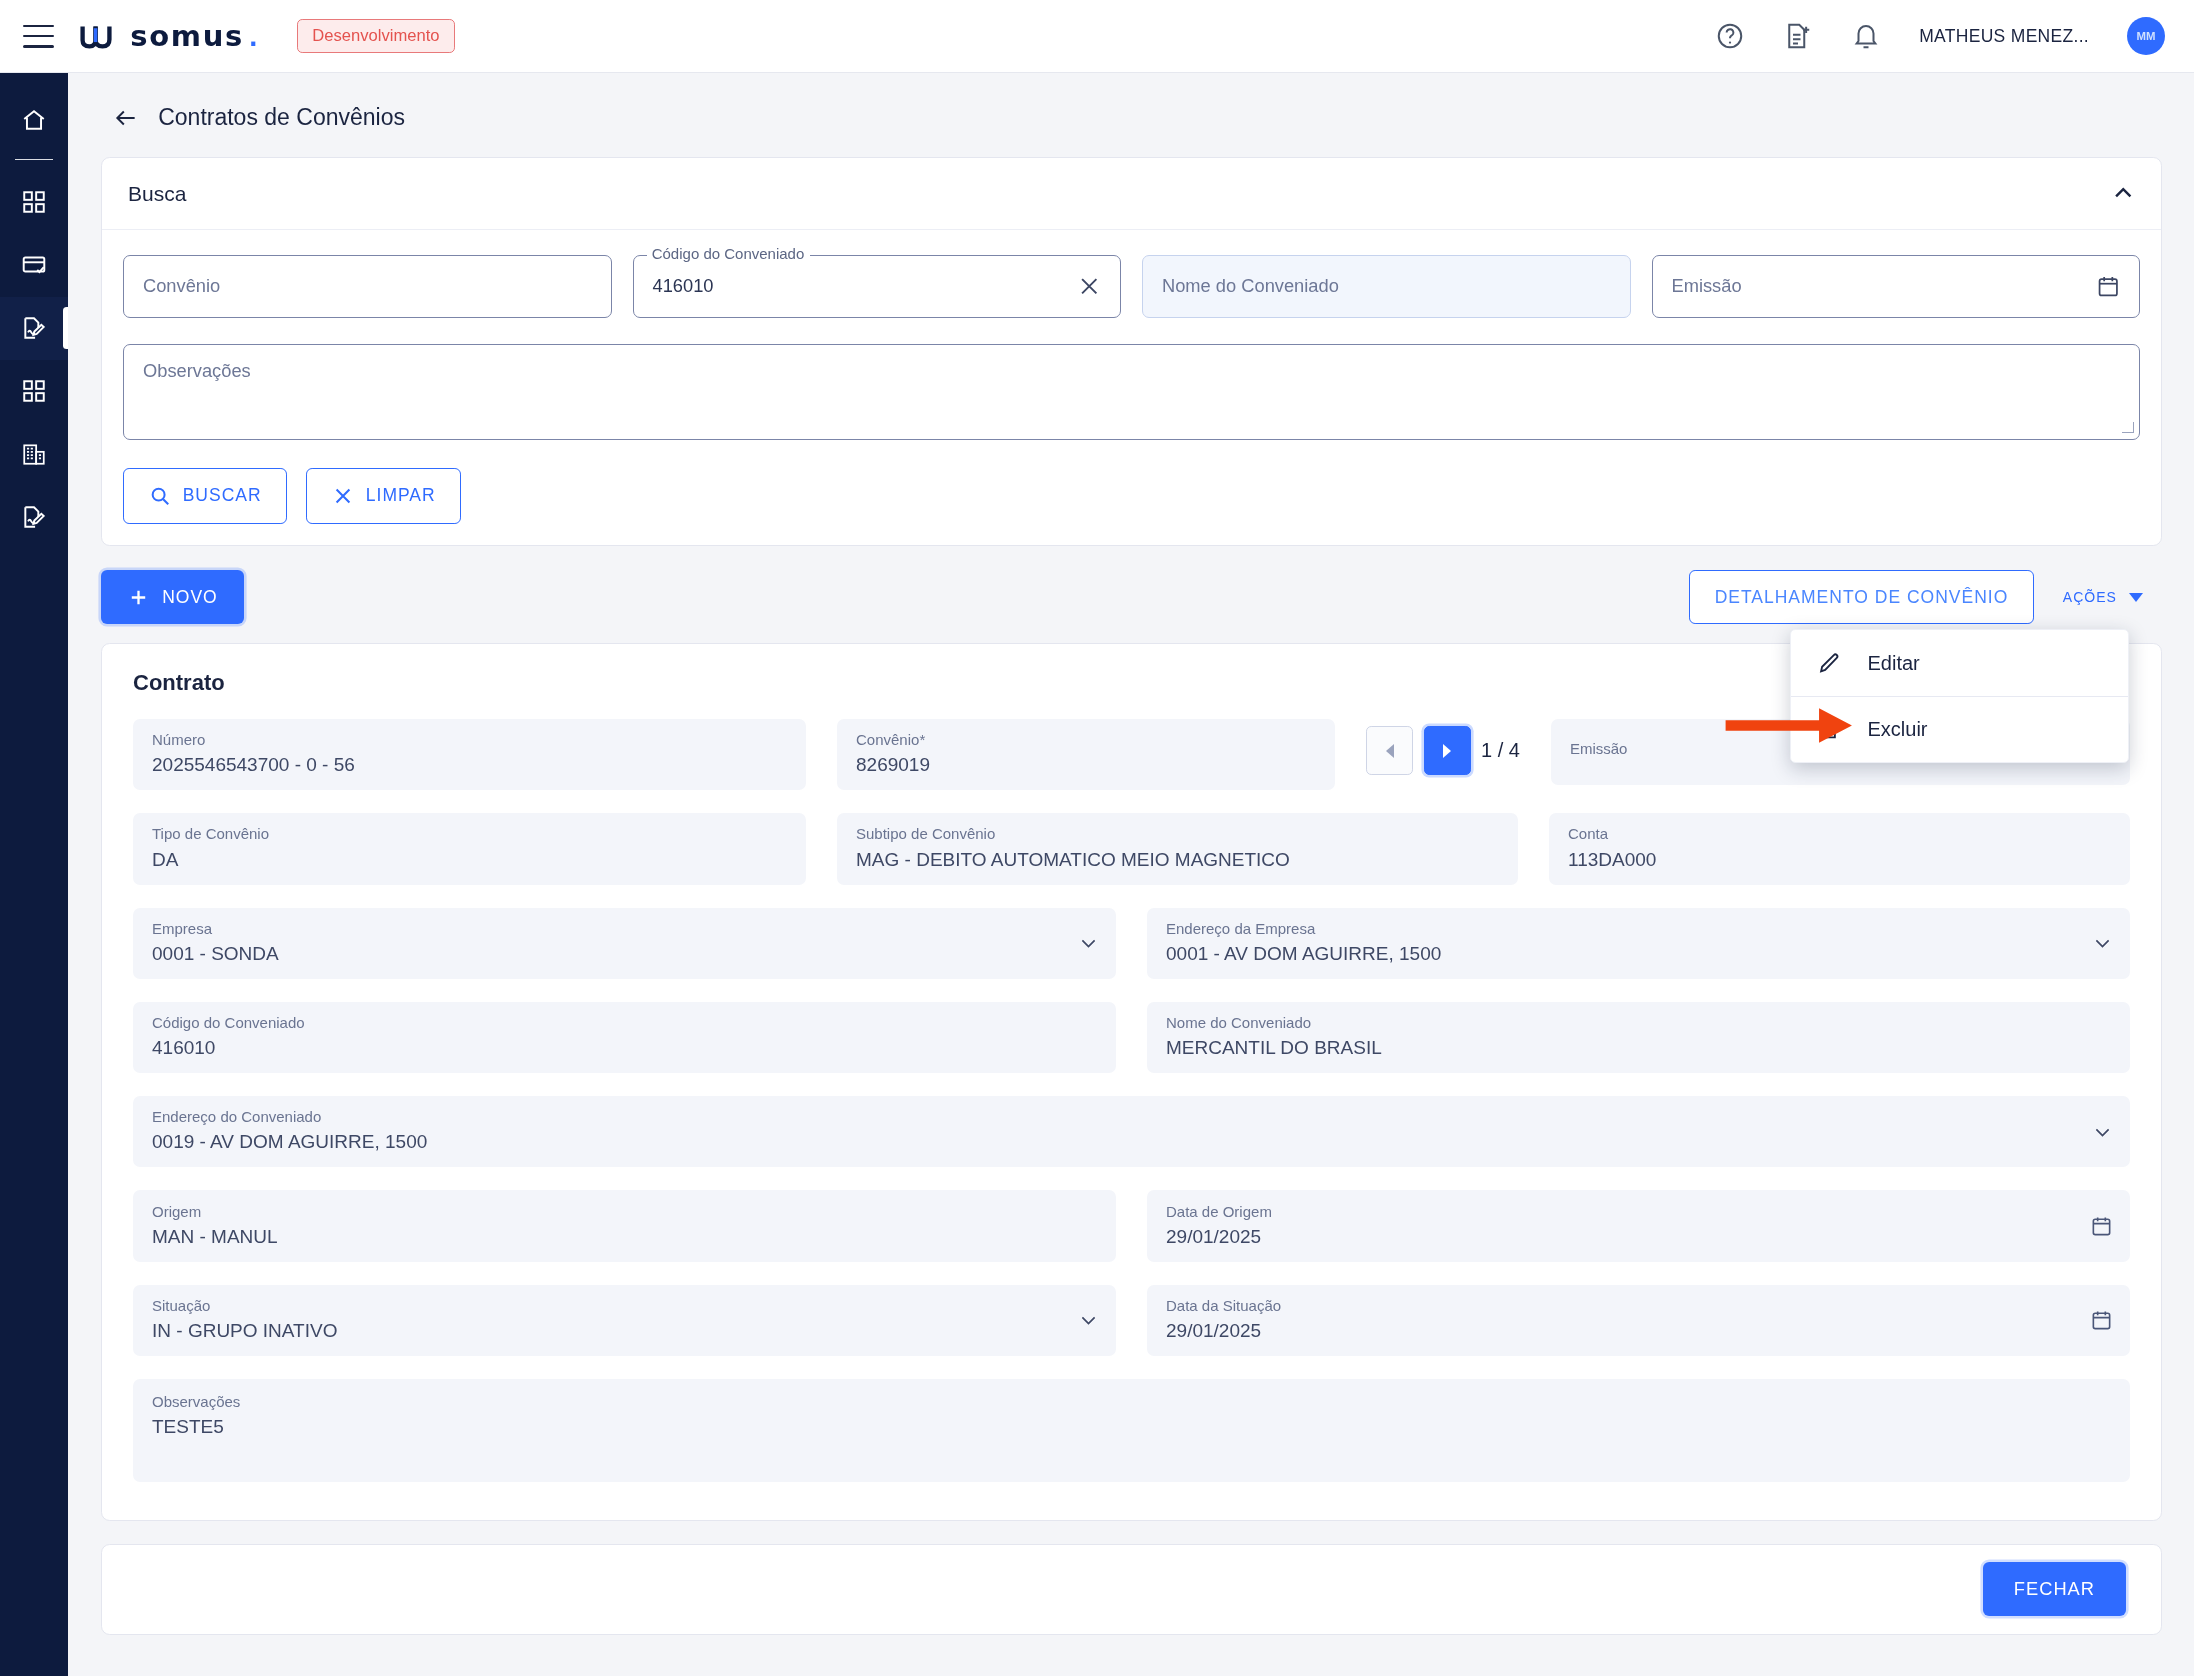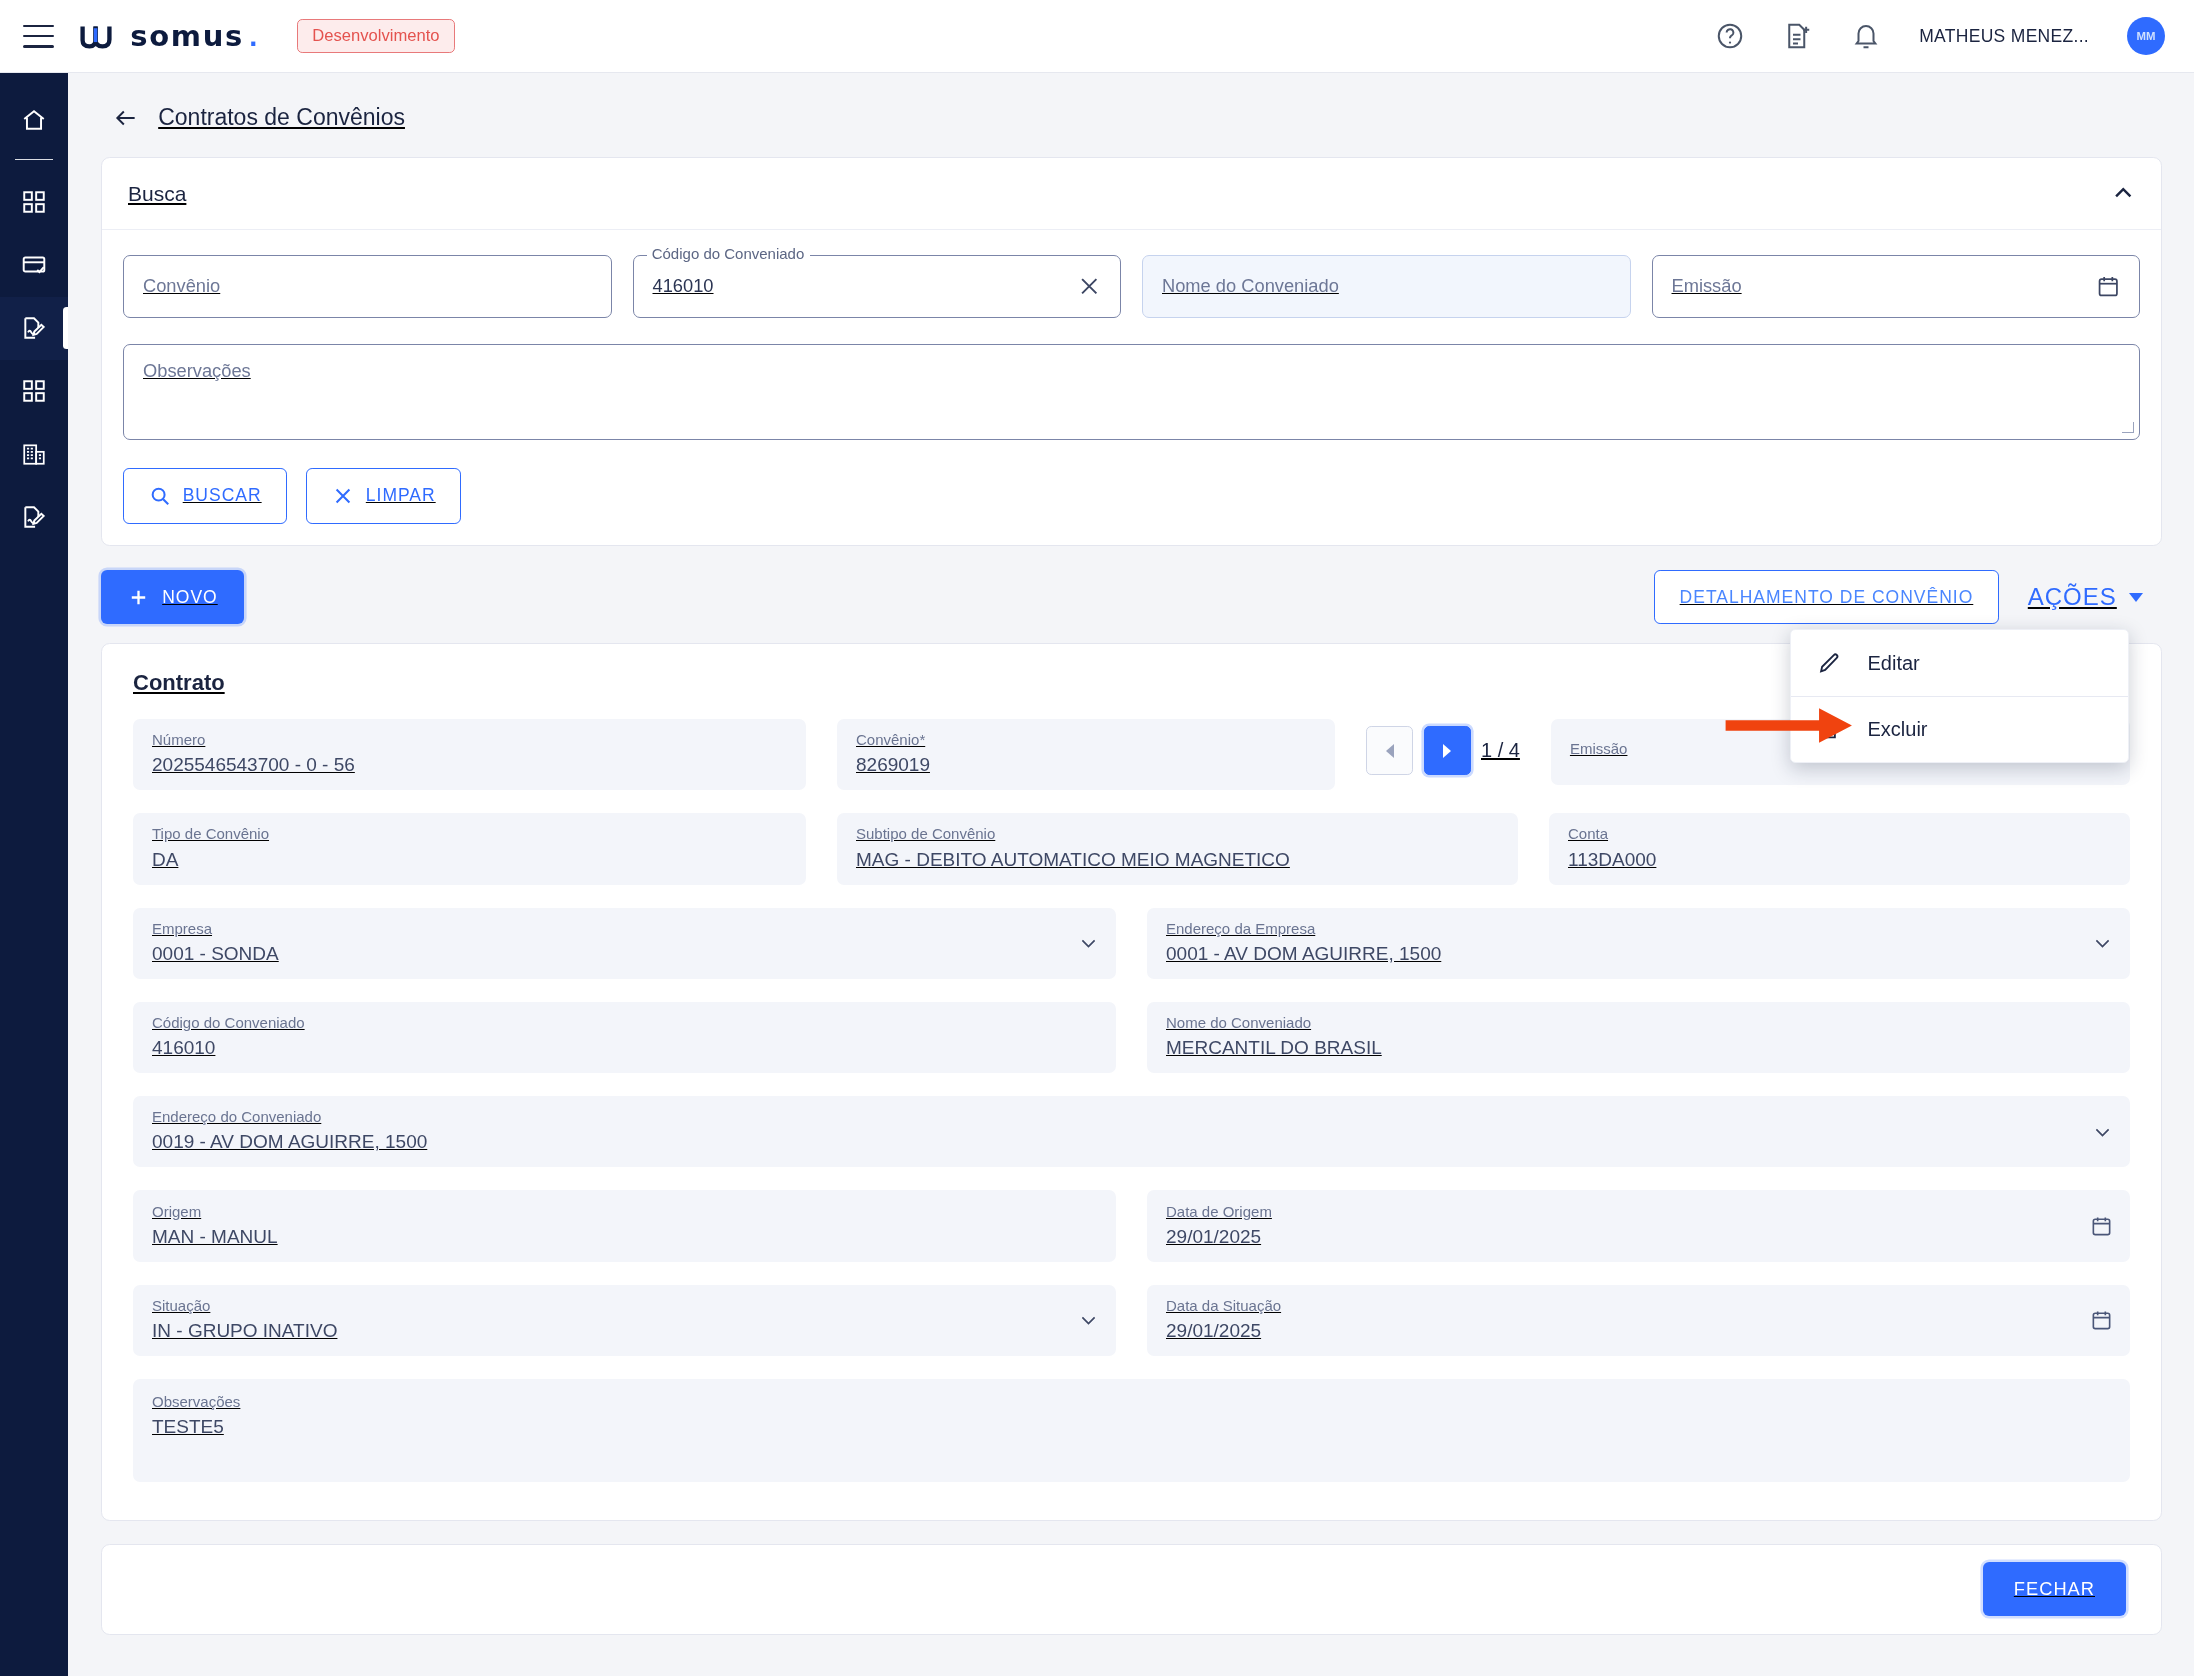--- a/index.html
+++ b/index.html
@@ -54,21 +54,21 @@
   .side-item svg { width: 26px; height: 26px; color: #ffffff; }
   .side-item.active { background: #16255180; }
   .side-item.active::after {
     content: ""; position: absolute; right: 0; top: 10.5px; width: 5.2px; height: 42px;
     background: #ffffff; border-radius: 3.5px 0 0 3.5px;
   }
   .side-sep { width: 38px; height: 1.7px; background: #ffffff; opacity: .85; margin: 7px 0 10.5px; }
   
   .page {
     position: absolute; top: 73px; left: 68px; width: 2127px; height: 1604px;
-    background: #f4f5f8; padding: 0 33px; overflow: hidden; text-decoration: underline;
+    background: #f4f5f8; padding: 0 33px; overflow: hidden;
   }
   .page-head { display: flex; align-items: center; gap: 19px; padding: 31px 0 26px 12.2px; }
   .back-arrow { width: 26px; height: 26px; color: #1b2440; cursor: pointer; }
   .page-title { font-size: 23px; color: #1b2440; font-weight: 400; }
   .card {
     background: #ffffff; border: 0.9px solid #e4e6ef; border-radius: 8.7px;
   }
   
   .busca-head {
     height: 72px; display: flex; align-items: center; padding: 0 26px;
@@ -114,21 +114,21 @@
     box-shadow: 0 0 0 2.6px rgba(47,107,255,.22);
   }
   .btn-primary svg { width: 23px; height: 23px; }
   .mid-right { margin-left: auto; display: flex; align-items: flex-start; gap: 10px; }
   .btn-detail {
     height: 54px; border: 1.7px solid #2f6bff; border-radius: 6.1px; background: #fff;
     color: #4a86ff; font-size: 17.5px; letter-spacing: 1px; padding: 0 24.5px;
     display: flex; align-items: center; cursor: pointer;
   }
   .btn-acoes {
-    height: 54px; background: transparent; border: none; color: #2f6bff; font-size: 24px;
+    height: 54px; background: transparent; border: none; color: #2f6bff; font-size: 14px;
     letter-spacing: 1px; display: flex; align-items: center; gap: 12.2px; padding: 0 19px;
     cursor: pointer;
   }
   .caret { width: 0; height: 0; border-left: 7.9px solid transparent; border-right: 7.9px solid transparent;
     border-top: 9.6px solid #2f6bff; }
   
   .dropdown {
     position: absolute; top: 59px; right: 33px; width: 339px; background: #fff;
     border-radius: 5.2px; box-shadow: 0 5.2px 19px rgba(20,30,60,.22); z-index: 25;
     border: 0.9px solid #eef0f6;

